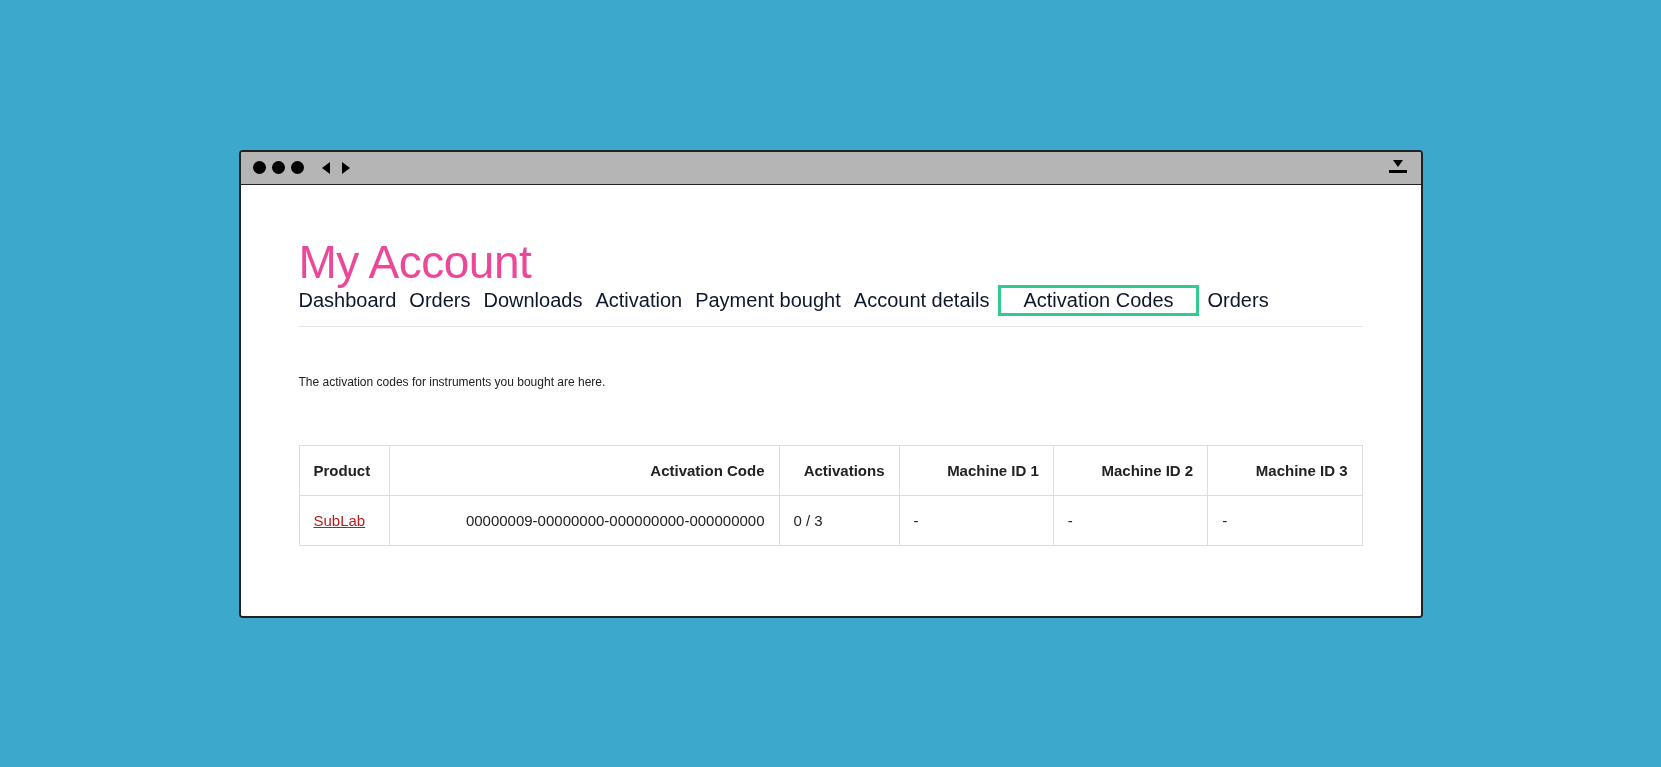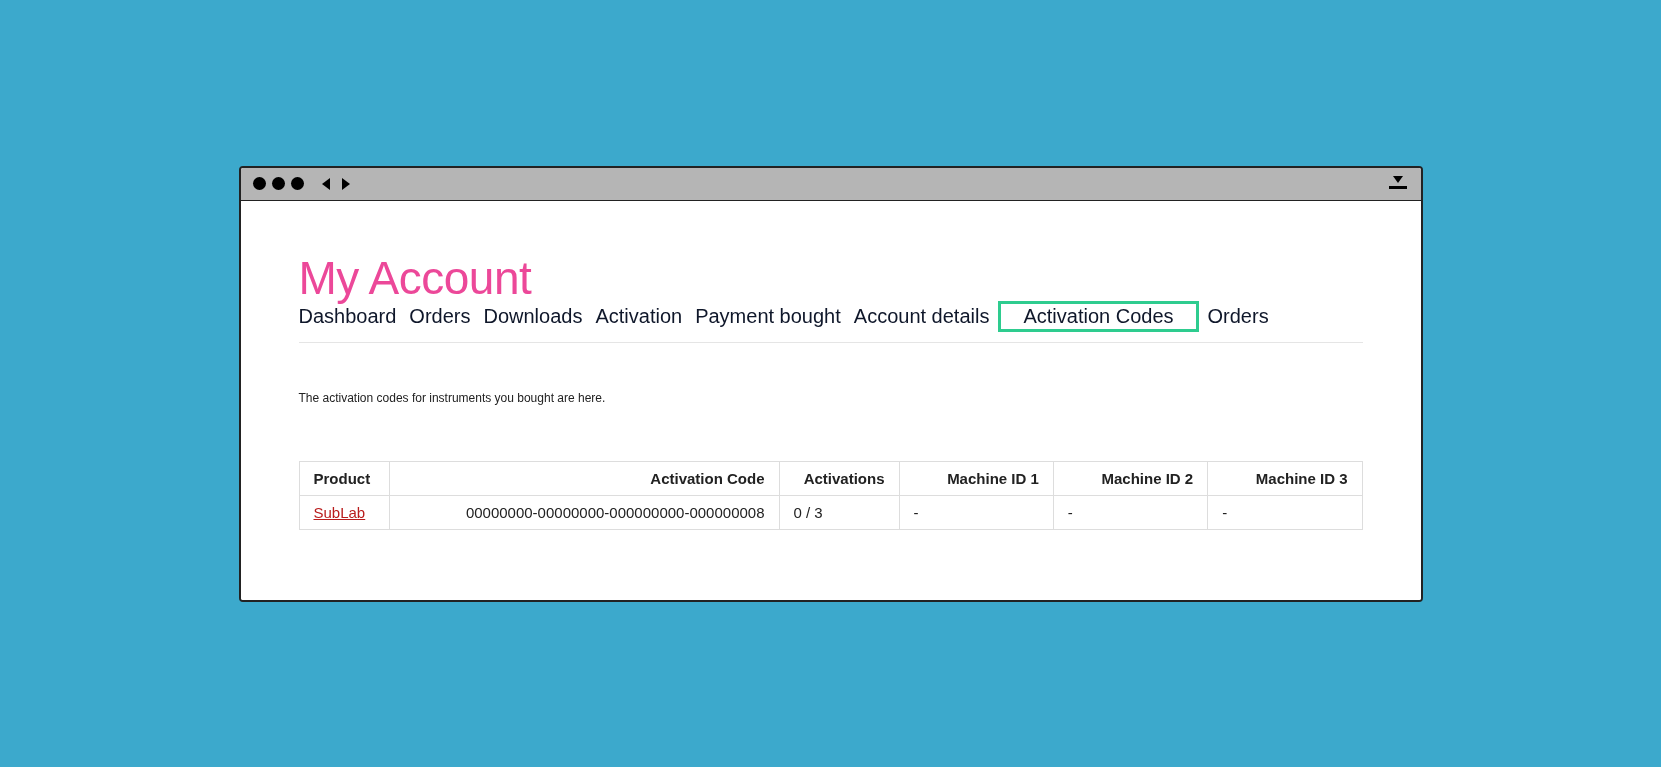--- a/index.html
+++ b/index.html
@@ -123,21 +123,21 @@
       color: #222;
       margin-bottom: 56px;
     }
     .codes-table {
       width: 100%;
       border-collapse: collapse;
       border: 1px solid #ddd;
     }
     .codes-table th, .codes-table td {
       border: 1px solid #ddd;
-      padding: 8px 14px;
+      padding: 16px 14px;
       text-align: left;
       font-size: 15px;
       color: #222;
     }
     .codes-table th {
       font-weight: 700;
     }
     .codes-table th.center, .codes-table td.center {
       text-align: right;
     }
@@ -193,21 +193,21 @@
           <th class="col-code center">Activation Code</th>
           <th class="col-activations center">Activations</th>
           <th class="center">Machine ID 1</th>
           <th class="center">Machine ID 2</th>
           <th class="center">Machine ID 3</th>
         </tr>
       </thead>
       <tbody>
         <tr>
           <td class="product-cell"><a>SubLab</a></td>
-          <td class="center">00000000-00000000-000000000-000000008</td>
+          <td class="center">00000009-00000000-000000000-000000000</td>
           <td>0 / 3</td>
           <td>-</td>
           <td>-</td>
           <td>-</td>
         </tr>
       </tbody>
     </table>
   </div>
 </div>
 

